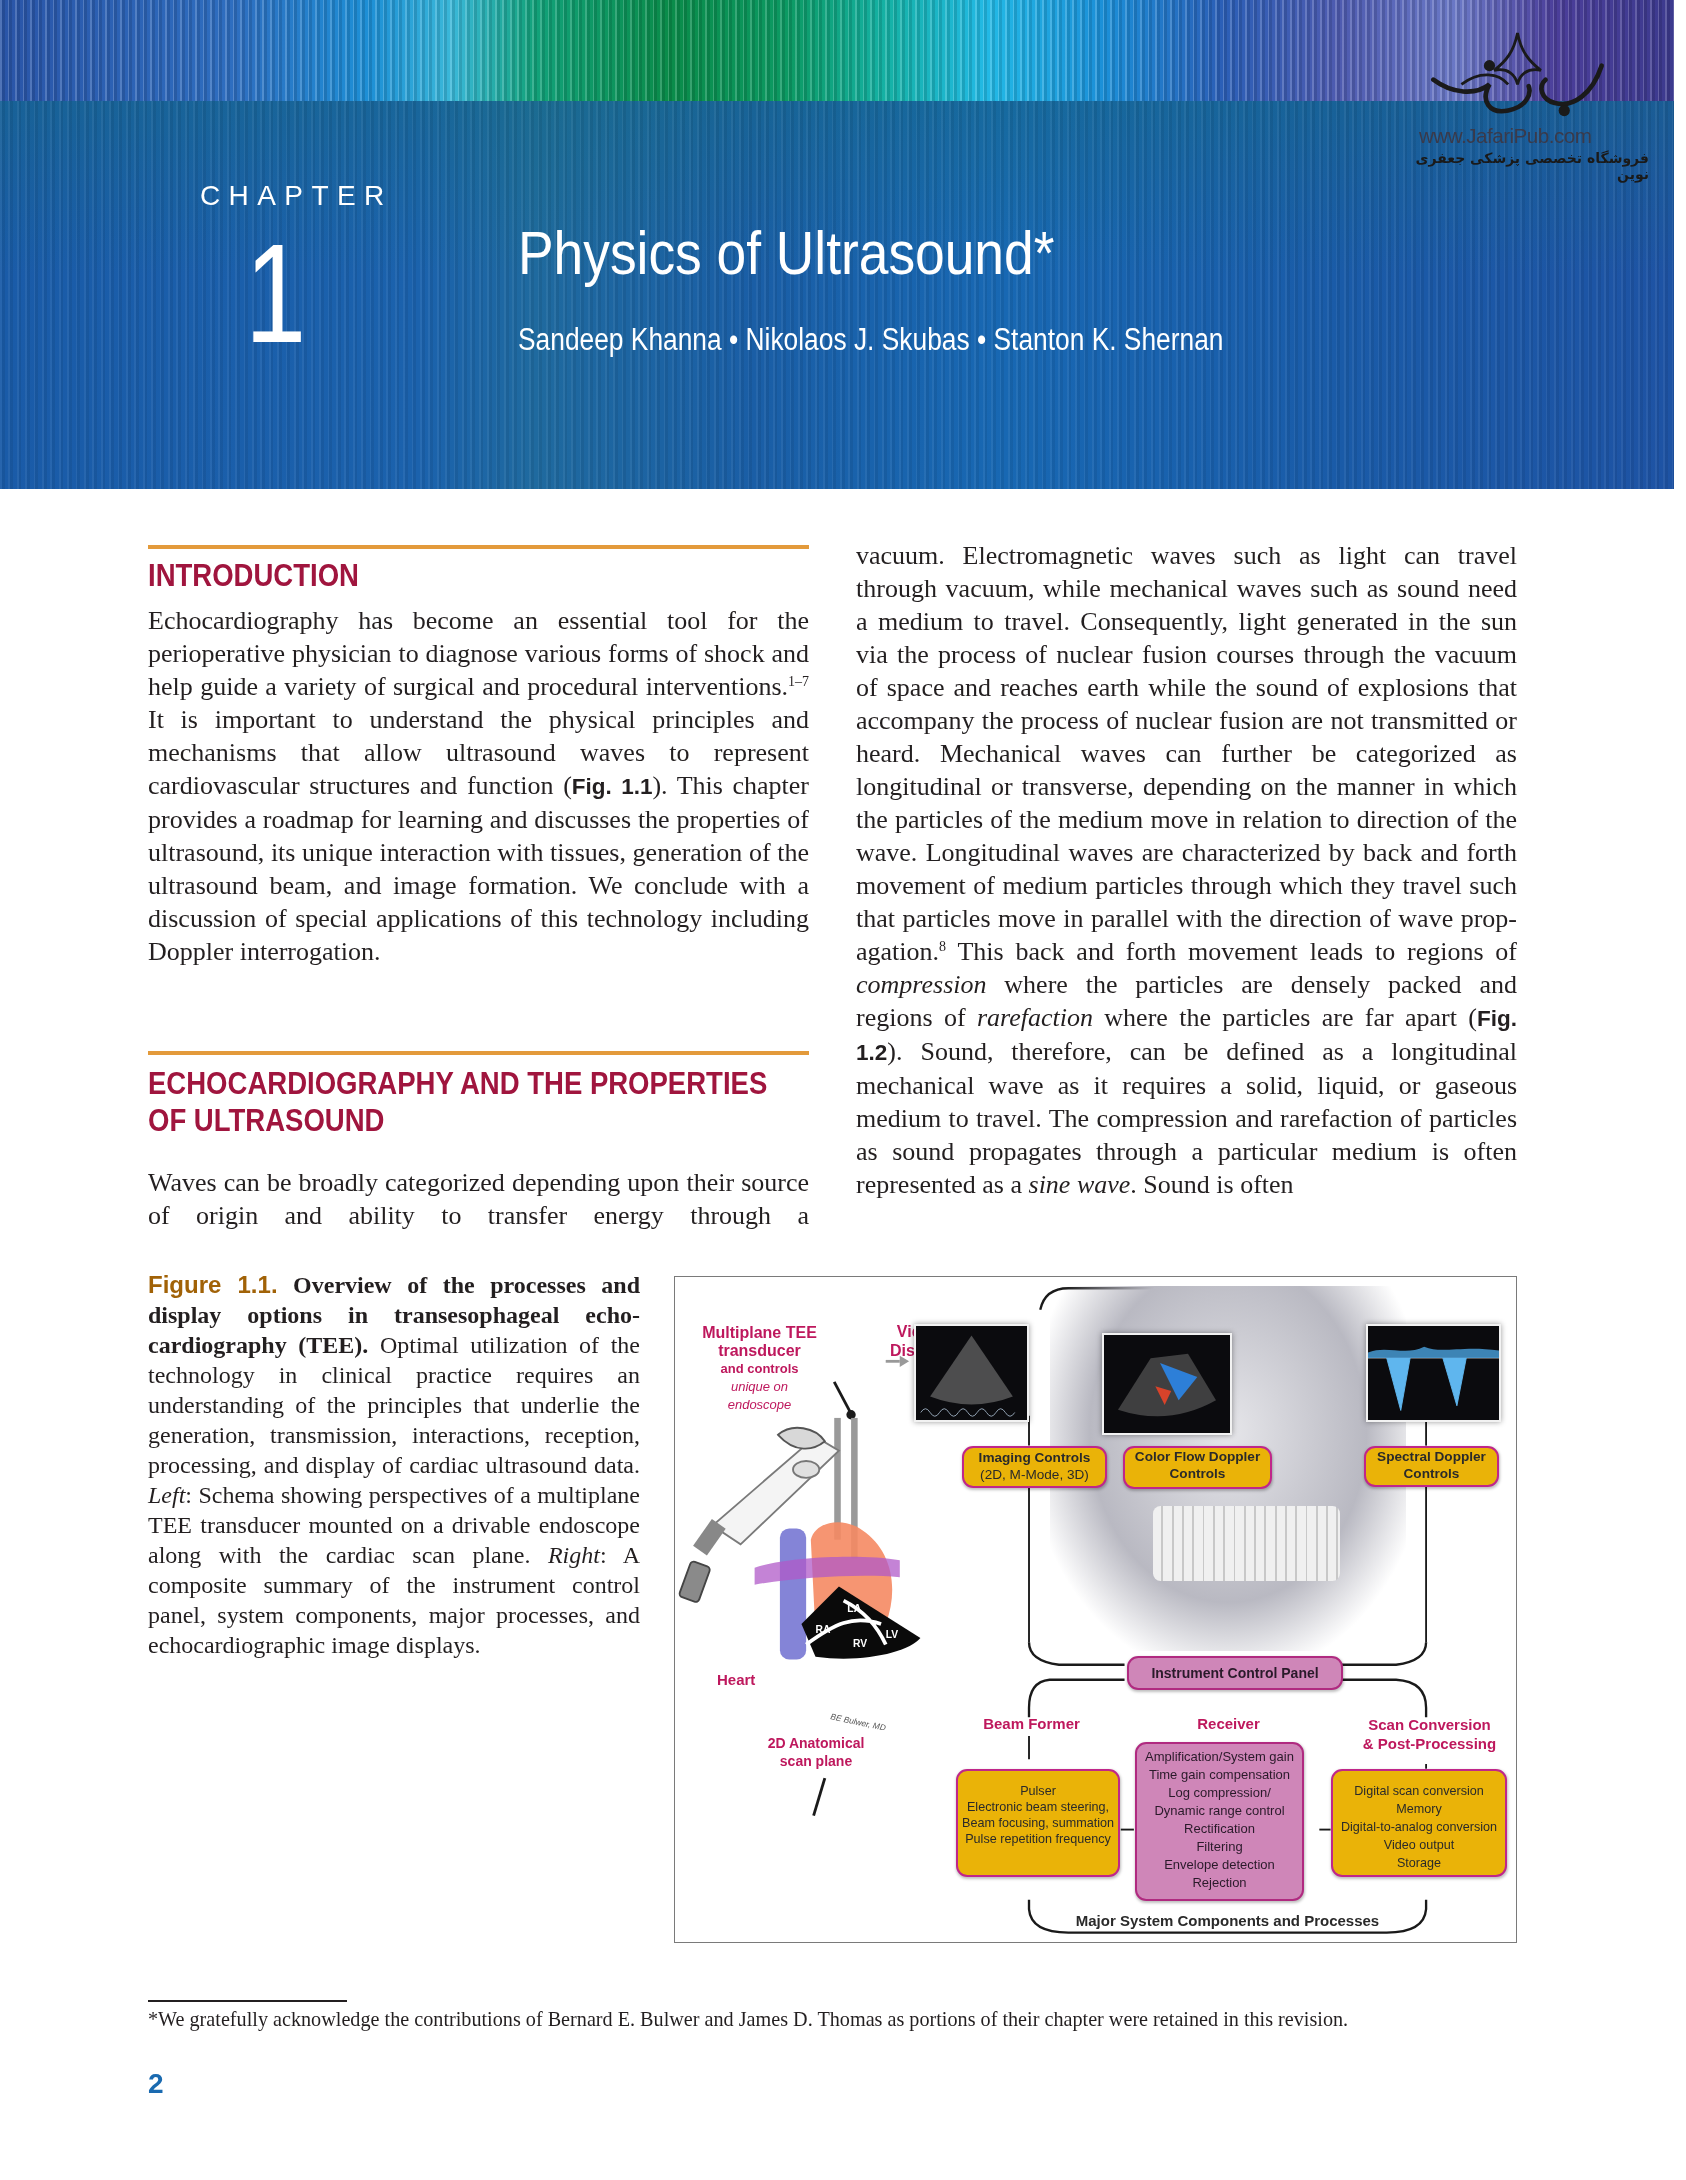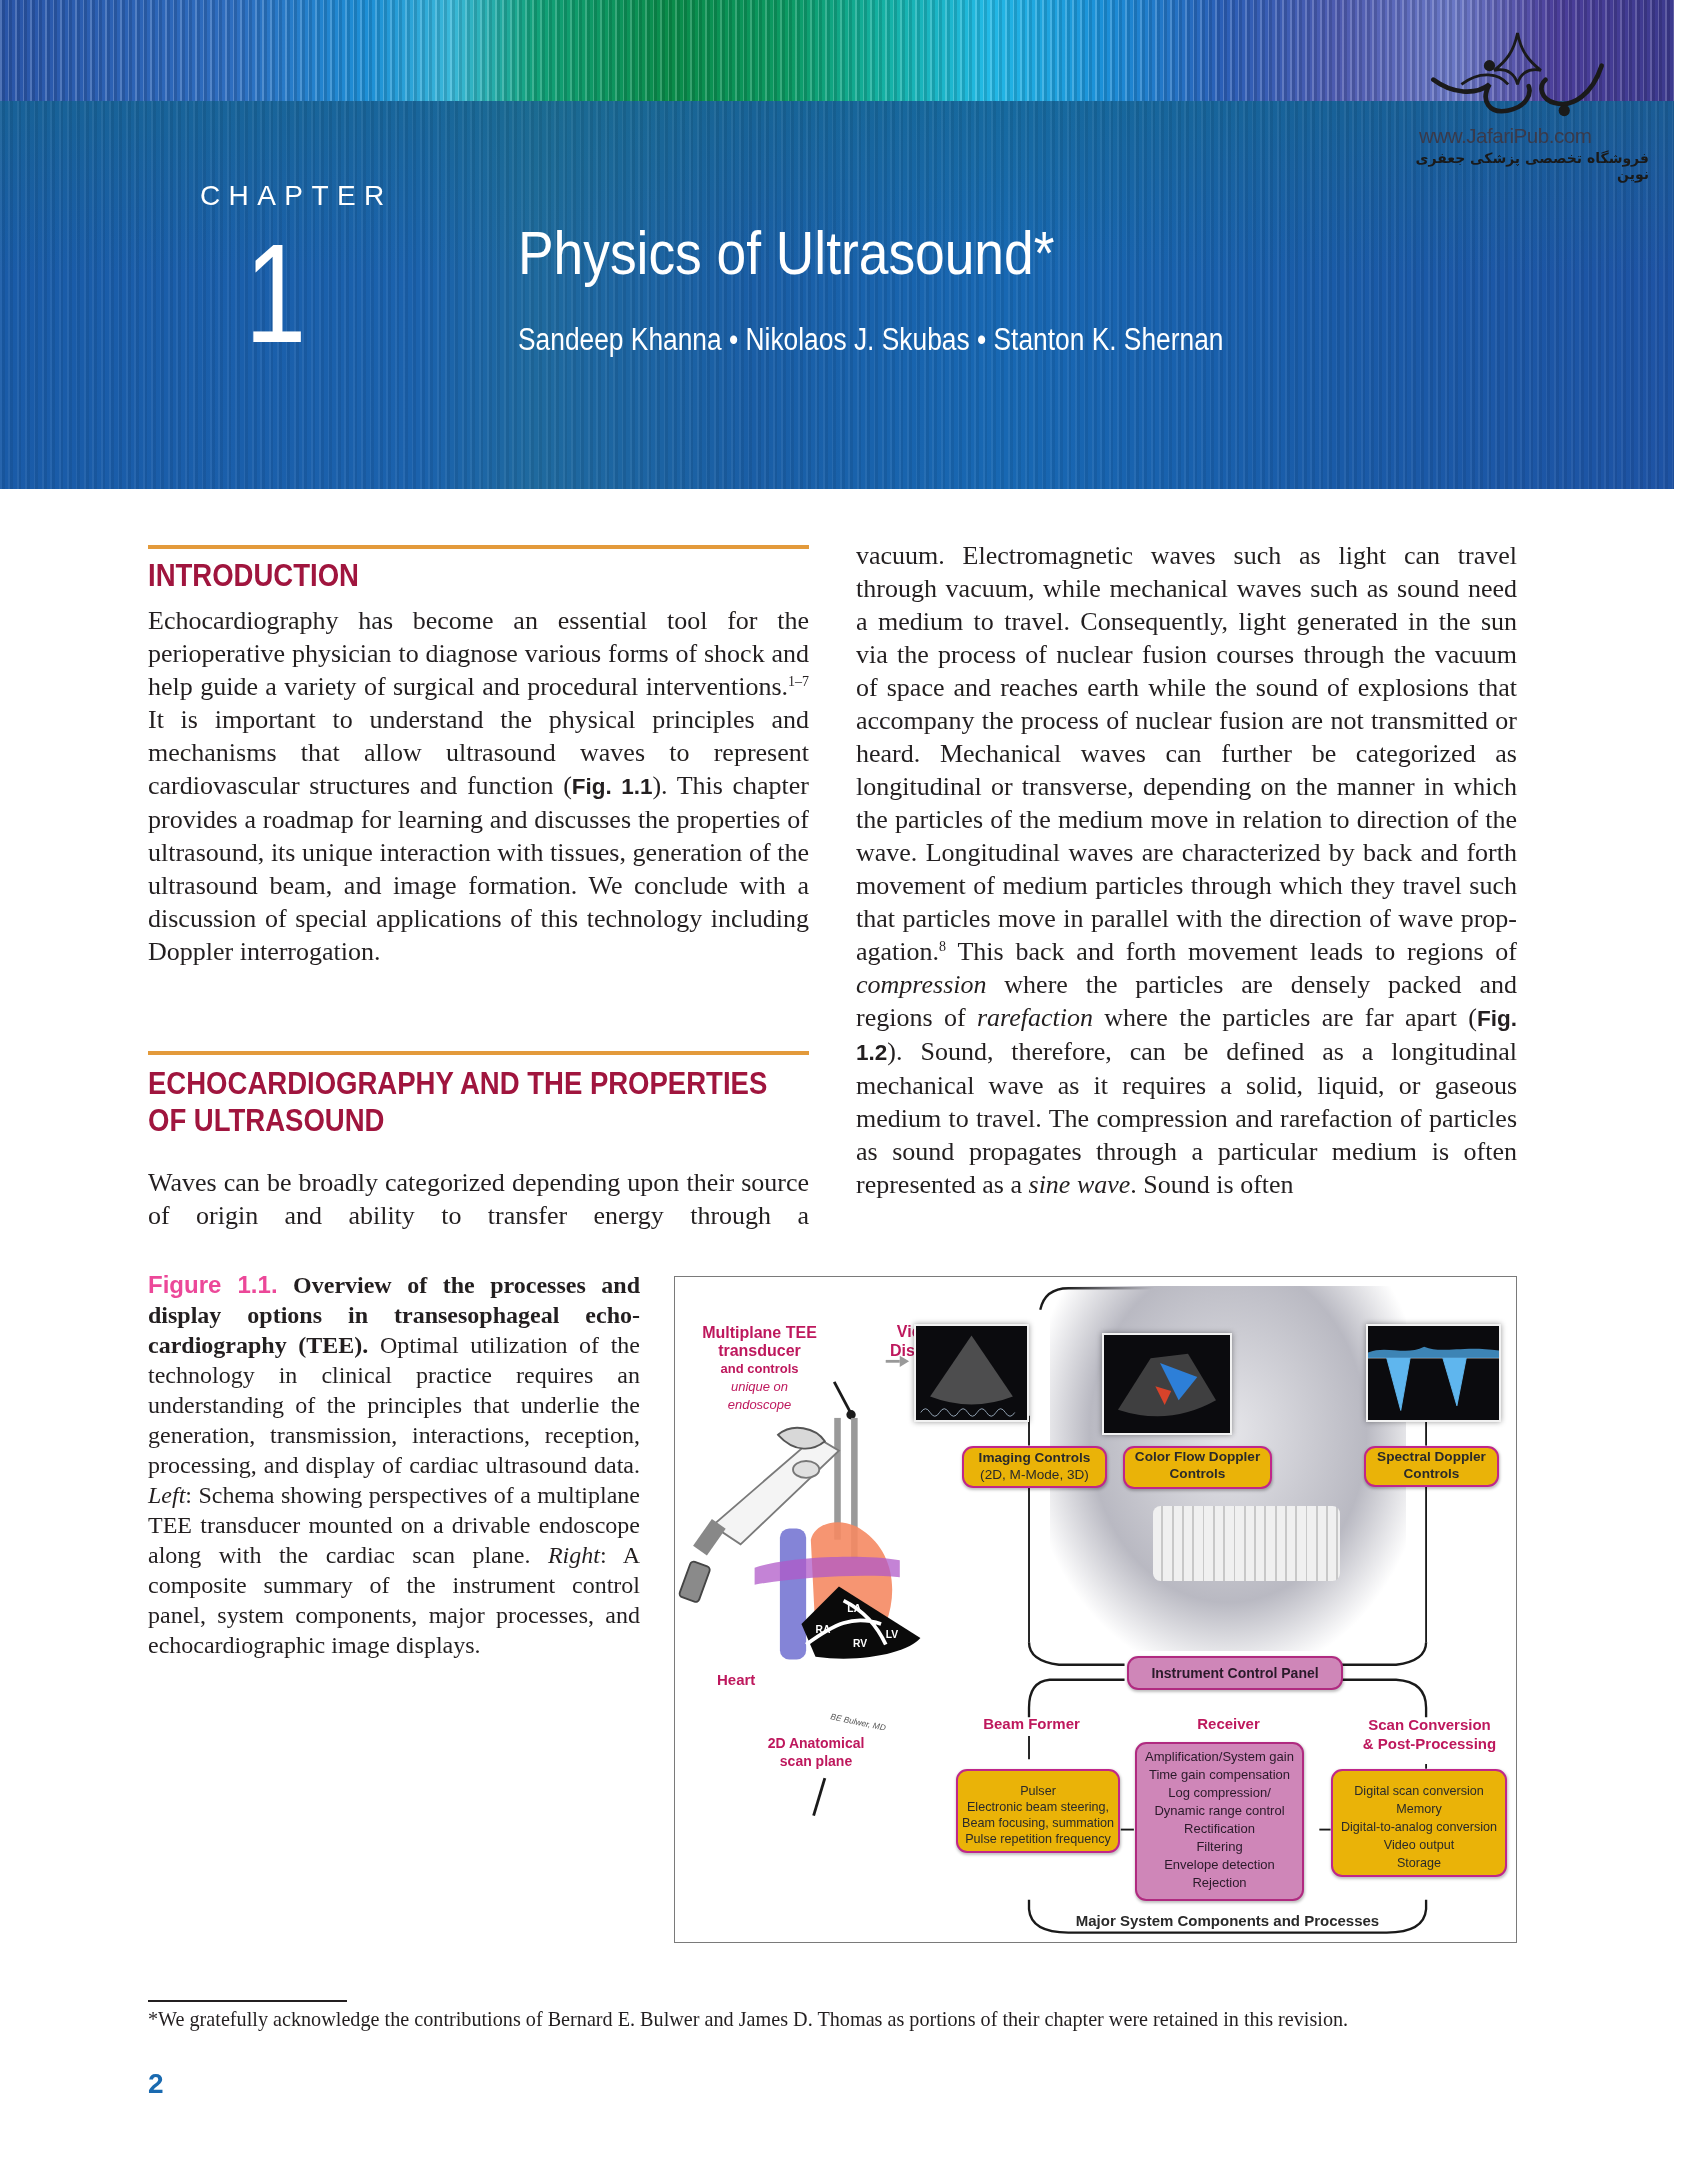--- a/index.html
+++ b/index.html
@@ -29,21 +29,21 @@
   
   .rule { position: absolute; height: 3.7px; background: #e39a3b; }
   .section-heading { position: absolute; font-family: "Liberation Sans", sans-serif; font-weight: bold; color: #a0153e; font-size: 32px; line-height: 37px; transform: scaleX(0.86); transform-origin: left top; white-space: nowrap; }
   .para { position: absolute; font-size: 26px; line-height: 33px; text-align: justify; hyphens: manual; }
   .para sup { font-size: 14px; line-height: 0; vertical-align: 9.4px; }
   .para b.ref { font-family: "Liberation Sans", sans-serif; font-size: 22.5px; }
   .para i { font-style: italic; }
 
   
   .fig-caption { position: absolute; left: 148px; top: 1270px; width: 492px; font-size: 24px; line-height: 30px; text-align: justify; }
-  .fig-caption .fig-num { font-family: "Liberation Sans", sans-serif; font-weight: bold; color: #ec4899; }
+  .fig-caption .fig-num { font-family: "Liberation Sans", sans-serif; font-weight: bold; color: #a16207; }
   .fig-caption .fig-title { font-weight: bold; }
 
   .figure-box { position: absolute; left: 674px; top: 1276px; width: 841px; height: 665px; border: 1.9px solid #7a7a7a; background: #fff; font-family: "Liberation Sans", sans-serif; }
   .fig-abs { position: absolute; }
   .lbl-bold { font-weight: bold; color: #be185d; text-align: center; }
   .pink-box { position: absolute; background: #eab308; border: 2.8px solid #c0268a; border-radius: 11.2px; text-align: center; color: #2a2a2a; box-shadow: 0.9px 1.9px 2.8px rgba(0,0,0,0.25); }
   .mag-box { position: absolute; background: #cf86b8; border: 2.8px solid #b02a80; border-radius: 11.2px; text-align: center; color: #2a1a2a; box-shadow: 0.9px 1.9px 2.8px rgba(0,0,0,0.25); }
   .screen { position: absolute; background: #0b0b0e; border: 2.8px solid #f2f2f2; box-shadow: 0 0 5.6px rgba(0,0,0,0.4); overflow: hidden; }
 
   
@@ -194,21 +194,21 @@
 
   <div class="mag-box" style="left:452px; top:379px; width:212px; height:30px; font-size:14px; line-height:30px; font-weight:bold;">Instrument Control Panel</div>
 
   <div class="fig-abs lbl-bold" style="left:286px; top:438px; width:141px; font-size:15px;">Beam Former</div>
   <div class="fig-abs lbl-bold" style="left:483px; top:438px; width:141px; font-size:15px;">Receiver</div>
   <div class="fig-abs lbl-bold" style="left:675px; top:438px; width:159px; font-size:15px; line-height:19px;">
     <div>Scan Conversion</div>
     <div>&amp; Post-Processing</div>
   </div>
 
-  <div class="pink-box" style="left:281px; top:492px; width:164px; height:84px; font-size:12.6px; line-height:16px; padding-top:12px; box-sizing:border-box;">
+  <div class="pink-box" style="left:281px; top:492px; width:164px; height:108px; font-size:12.6px; line-height:16px; padding-top:12px; box-sizing:border-box;">
     <div id="beam-list">
         <div>Pulser</div>
         <div>Electronic beam steering,</div>
         <div>Beam focusing, summation</div>
         <div>Pulse repetition frequency</div>
       </div>
   </div>
   <div class="mag-box" style="left:460px; top:465px; width:169px; height:159px; font-size:13px; line-height:18px; padding-top:3.7px; box-sizing:border-box;">
     <div id="receiver-list">
         <div>Amplification/System gain</div>

